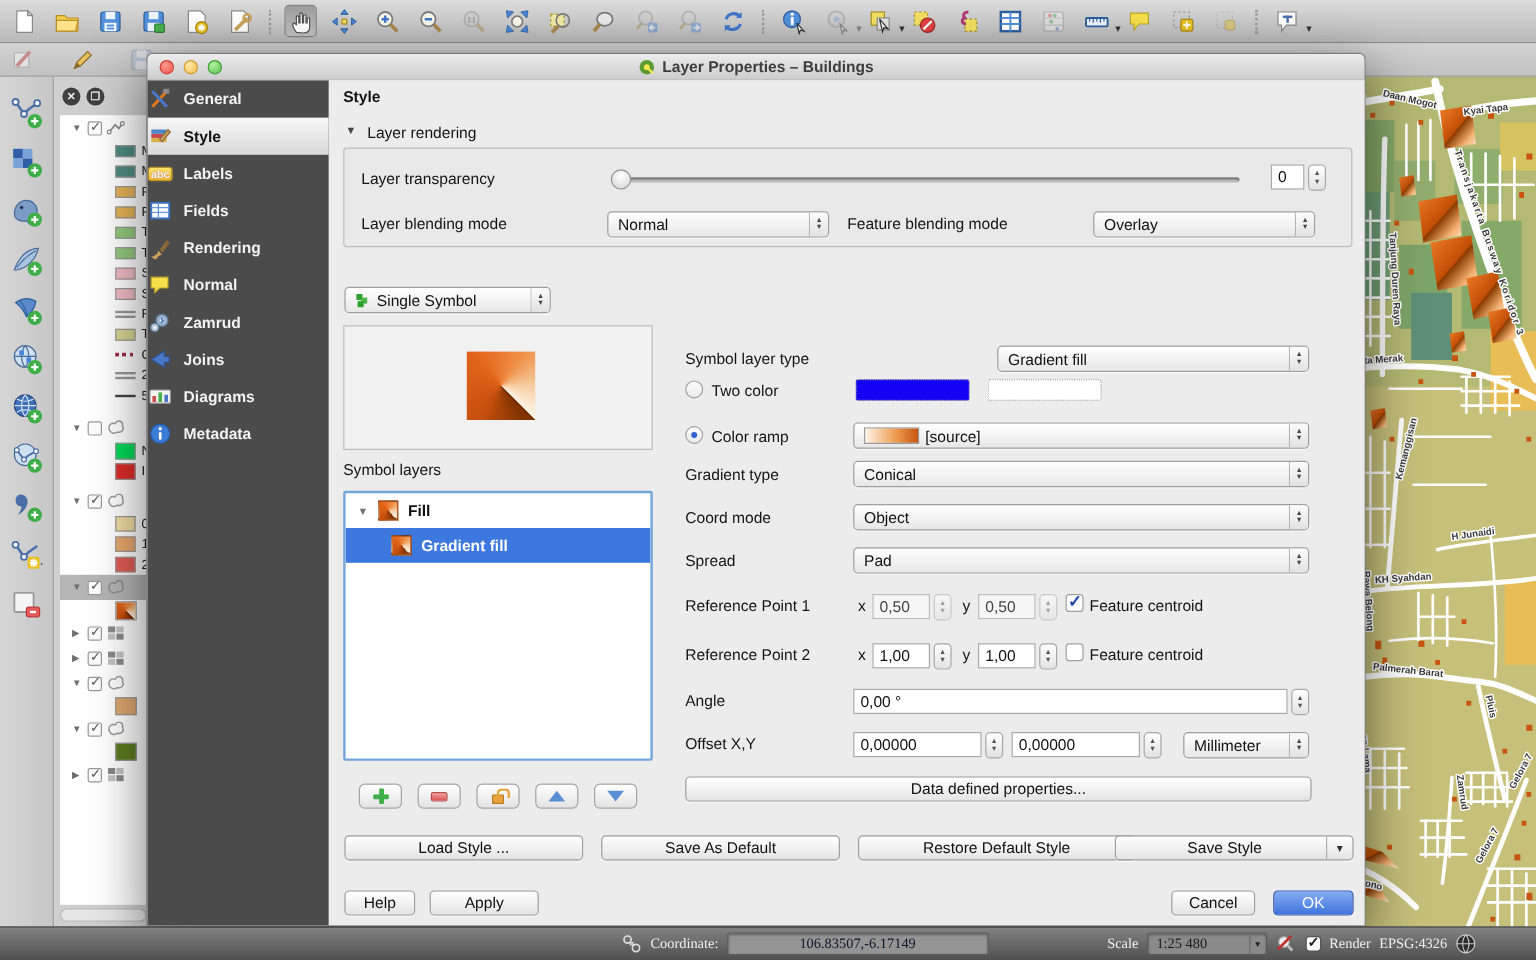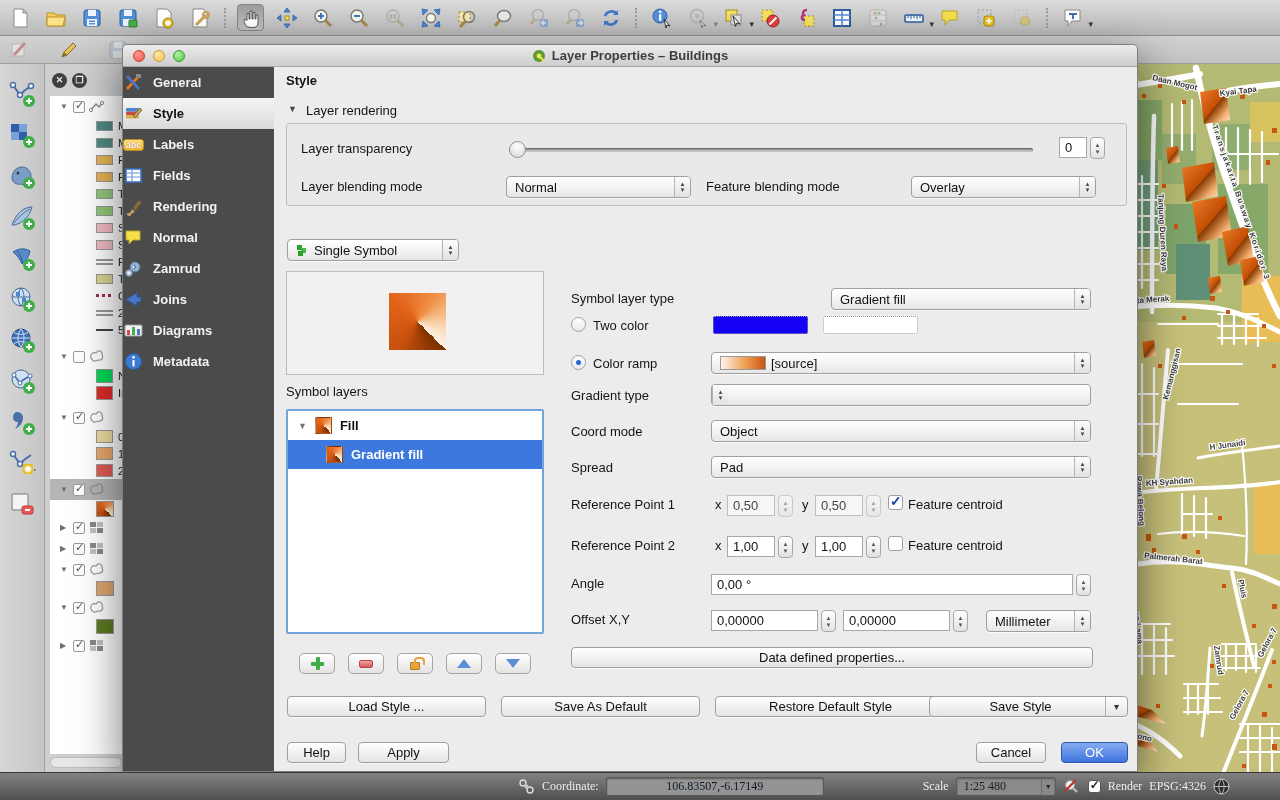--- a/index.html
+++ b/index.html
@@ -961,20 +961,21 @@
       <div class="dd" style="left:437px;top:285px;width:380px">
         <span class="dd-txt">
             <span style="display:inline-block;width:46px;height:14px;border:1px solid #999;background:linear-gradient(90deg,#fdf4ea,#f0a055 55%,#c85510)"></span>
             <span>[source]</span>
           </span>
         <span class="dd-ar"></span>
       </div>
 
       <div class="lab" style="left:297px;top:321px">Gradient type</div>
       <div class="dd" style="left:437px;top:317px;width:380px">
+          <span class="dd-txt">Conical</span>
           <span class="dd-ar"></span>
         </div>
 
       <div class="lab" style="left:297px;top:357px">Coord mode</div>
       <div class="dd" style="left:437px;top:353px;width:380px">
           <span class="dd-txt">Object</span>
           <span class="dd-ar"></span>
         </div>
 
       <div class="lab" style="left:297px;top:393px">Spread</div>

